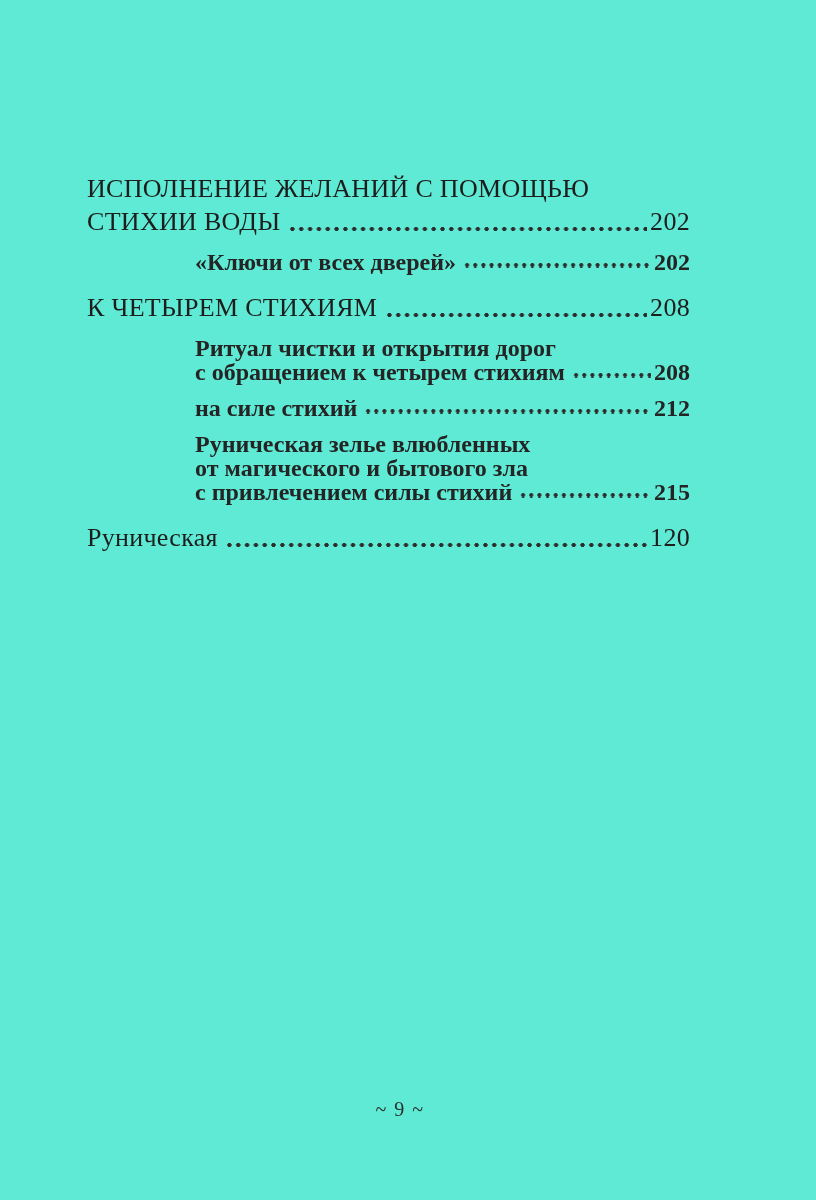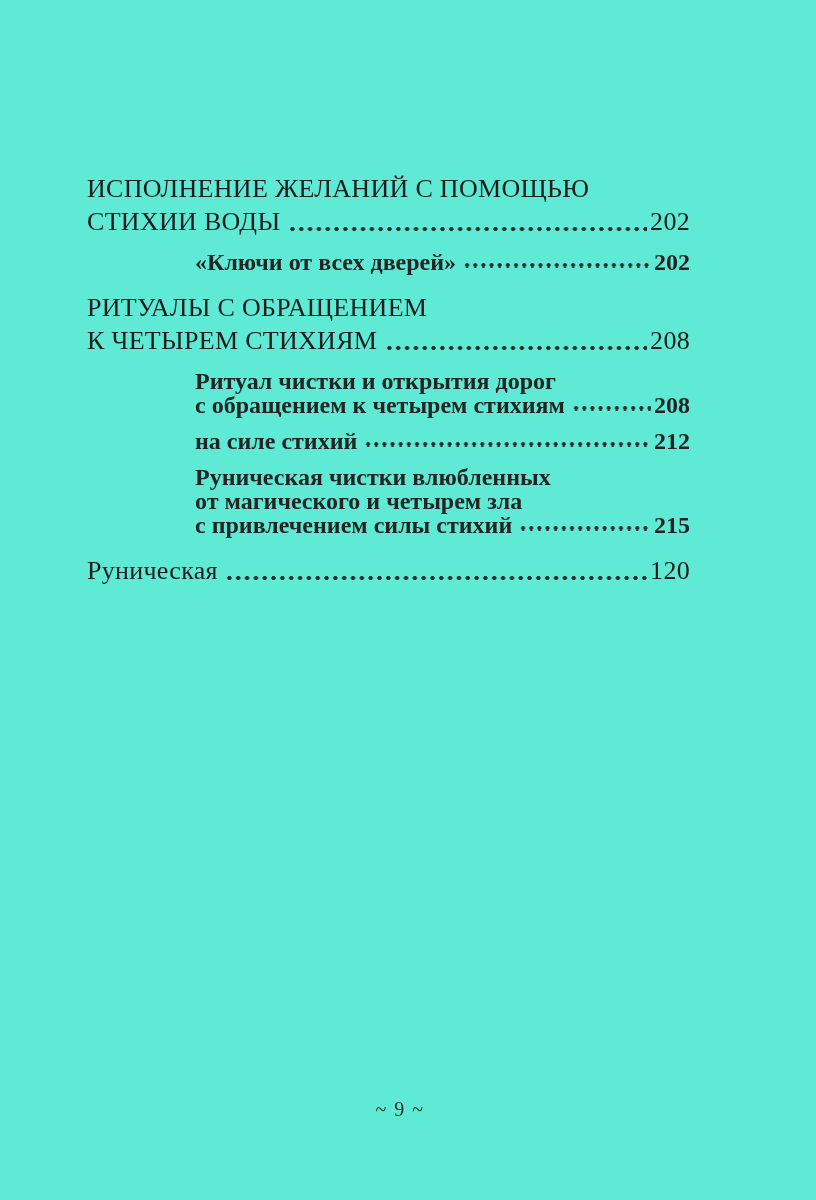--- a/index.html
+++ b/index.html
@@ -91,21 +91,20 @@
         </div>
       </div>
       <div class="entry sub">
         <div class="line last">
           <span class="line-text">«Ключи от всех дверей»</span>
           <span class="leader"></span>
           <span class="page-num">202</span>
         </div>
       </div>
       <div class="entry chapter">
-        <div class="line"><span class="line-text">РИТУАЛЫ С ОБРАЩЕНИЕМ</span></div>
         <div class="line last">
           <span class="line-text">К ЧЕТЫРЕМ СТИХИЯМ</span>
           <span class="leader"></span>
           <span class="page-num">208</span>
         </div>
       </div>
       <div class="entry sub">
         <div class="line"><span class="line-text">Ритуал чистки и открытия дорог</span></div>
         <div class="line last">
           <span class="line-text">с обращением к четырем стихиям</span>
@@ -114,22 +113,22 @@
         </div>
       </div>
       <div class="entry sub">
         <div class="line last">
           <span class="line-text">на силе стихий</span>
           <span class="leader"></span>
           <span class="page-num">212</span>
         </div>
       </div>
       <div class="entry sub">
-        <div class="line"><span class="line-text">Руническая чистки влюбленных</span></div>
-        <div class="line"><span class="line-text">от магического и четырем зла</span></div>
+        <div class="line"><span class="line-text">Руническая зелье влюбленных</span></div>
+        <div class="line"><span class="line-text">от магического и бытового зла</span></div>
         <div class="line last">
           <span class="line-text">с привлечением силы стихий</span>
           <span class="leader"></span>
           <span class="page-num">215</span>
         </div>
       </div>
       <div class="entry chapter">
         <div class="line last">
           <span class="line-text">Руническая</span>
           <span class="leader"></span>

